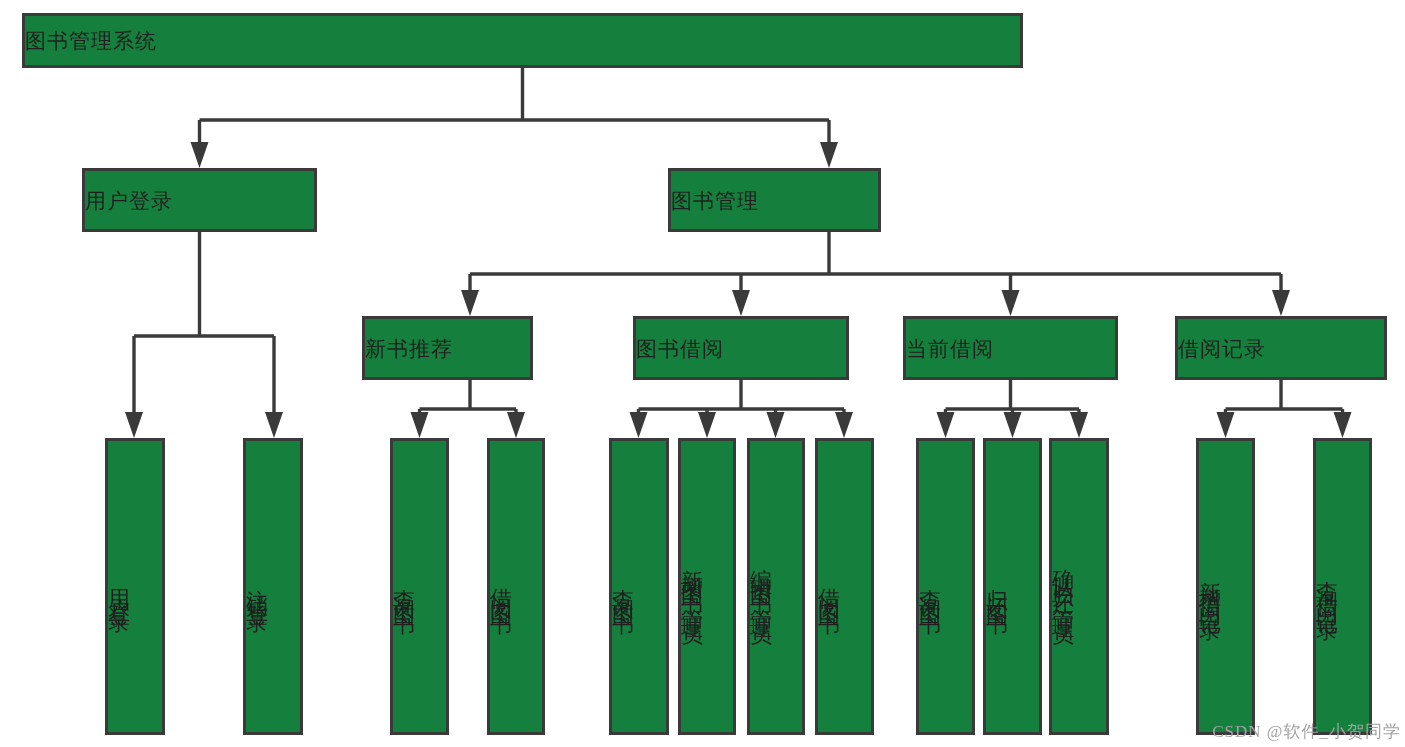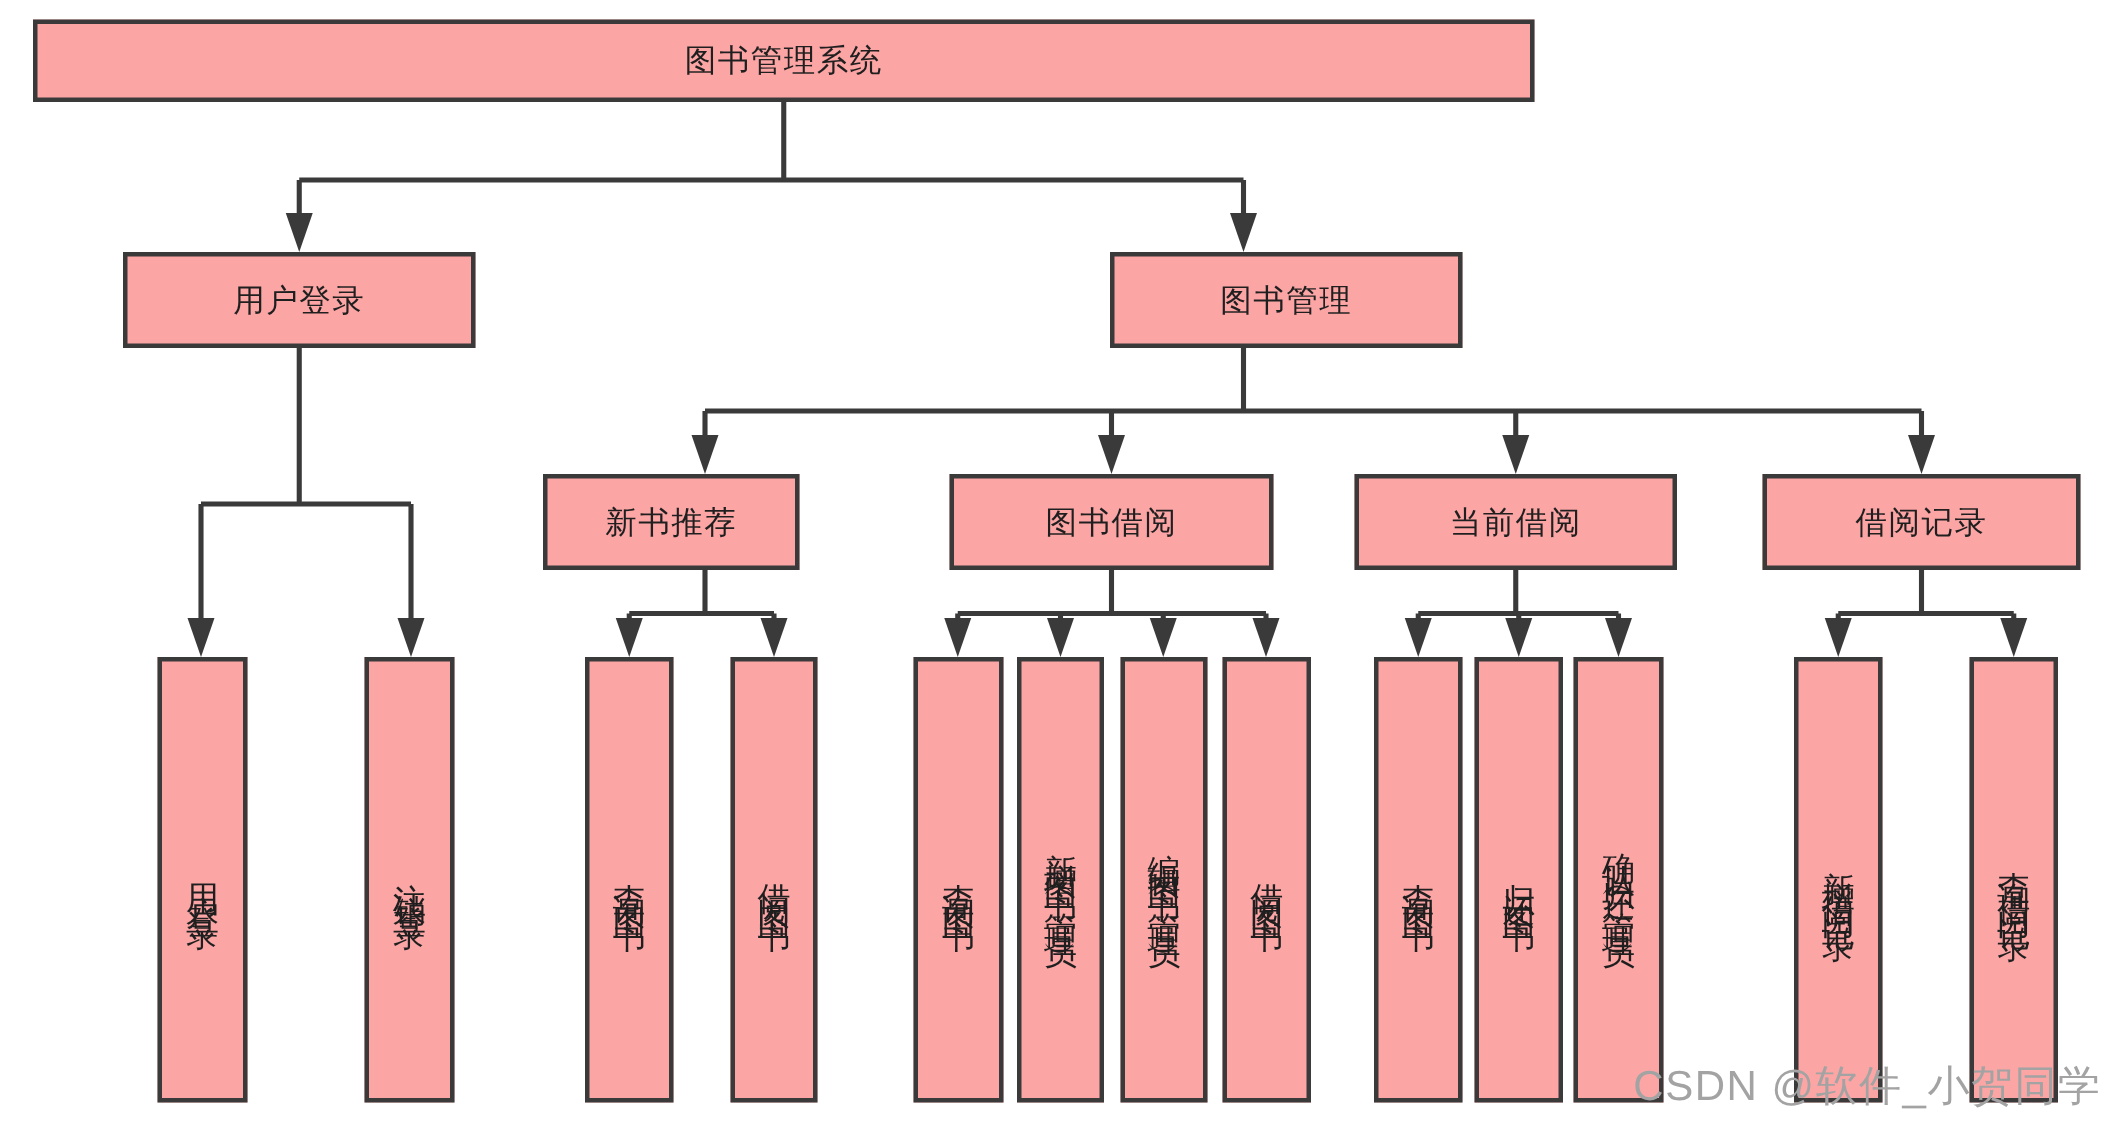--- a/index.html
+++ b/index.html
@@ -26,24 +26,23 @@
     fill:none;
   }
   .connector-layer polygon{
     fill:var(--line);
     stroke:none;
   }
   .node{
     position:absolute;
     box-sizing:border-box;
     border:3px solid var(--line);
-    background:#fca5a5;
+    background:#15803d;
     display:flex;
     align-items:center;
-    justify-content:center;
     z-index:1;
     color:var(--text);
   }
   .hlabel{
     font-size:21px;
     letter-spacing:1px;
     line-height:1;
     white-space:nowrap;
   }
   .leaf .vlabel{
@@ -51,24 +50,25 @@
     text-orientation:mixed;
     font-size:22px;
     letter-spacing:8px;
     line-height:1;
   }
   .watermark{
     position:absolute;
     right:4px;
     bottom:4px;
     z-index:2;
-    font-size:28px;
+    font-size:17px;
     letter-spacing:1px;
     color:var(--wm);
     white-space:nowrap;
+    font-family:Liberation Serif, serif;
   }
 </style>
 </head>
 <body>
 
 <div class="canvas">
 
   <svg class="connector-layer" viewBox="0 0 1405 747" xmlns="http://www.w3.org/2000/svg">
 
     <g>
@@ -145,21 +145,21 @@
     </g>
   </svg>
 
   <div class="node" style="left:22px;top:13px;width:1001px;height:55px">
     <span class="hlabel">图书管理系统</span>
   </div>
 
   <div class="node" style="left:82px;top:168px;width:235px;height:64px">
     <span class="hlabel">用户登录</span>
   </div>
-  <div class="node" style="left:740px;top:168px;width:235px;height:64px">
+  <div class="node" style="left:668px;top:168px;width:213px;height:64px">
     <span class="hlabel">图书管理</span>
   </div>
 
   <div class="node" style="left:362px;top:316px;width:171px;height:64px">
     <span class="hlabel">新书推荐</span>
   </div>
   <div class="node" style="left:903px;top:316px;width:215px;height:64px">
     <span class="hlabel">当前借阅</span>
   </div>
   <div class="node" style="left:633px;top:316px;width:216px;height:64px">

